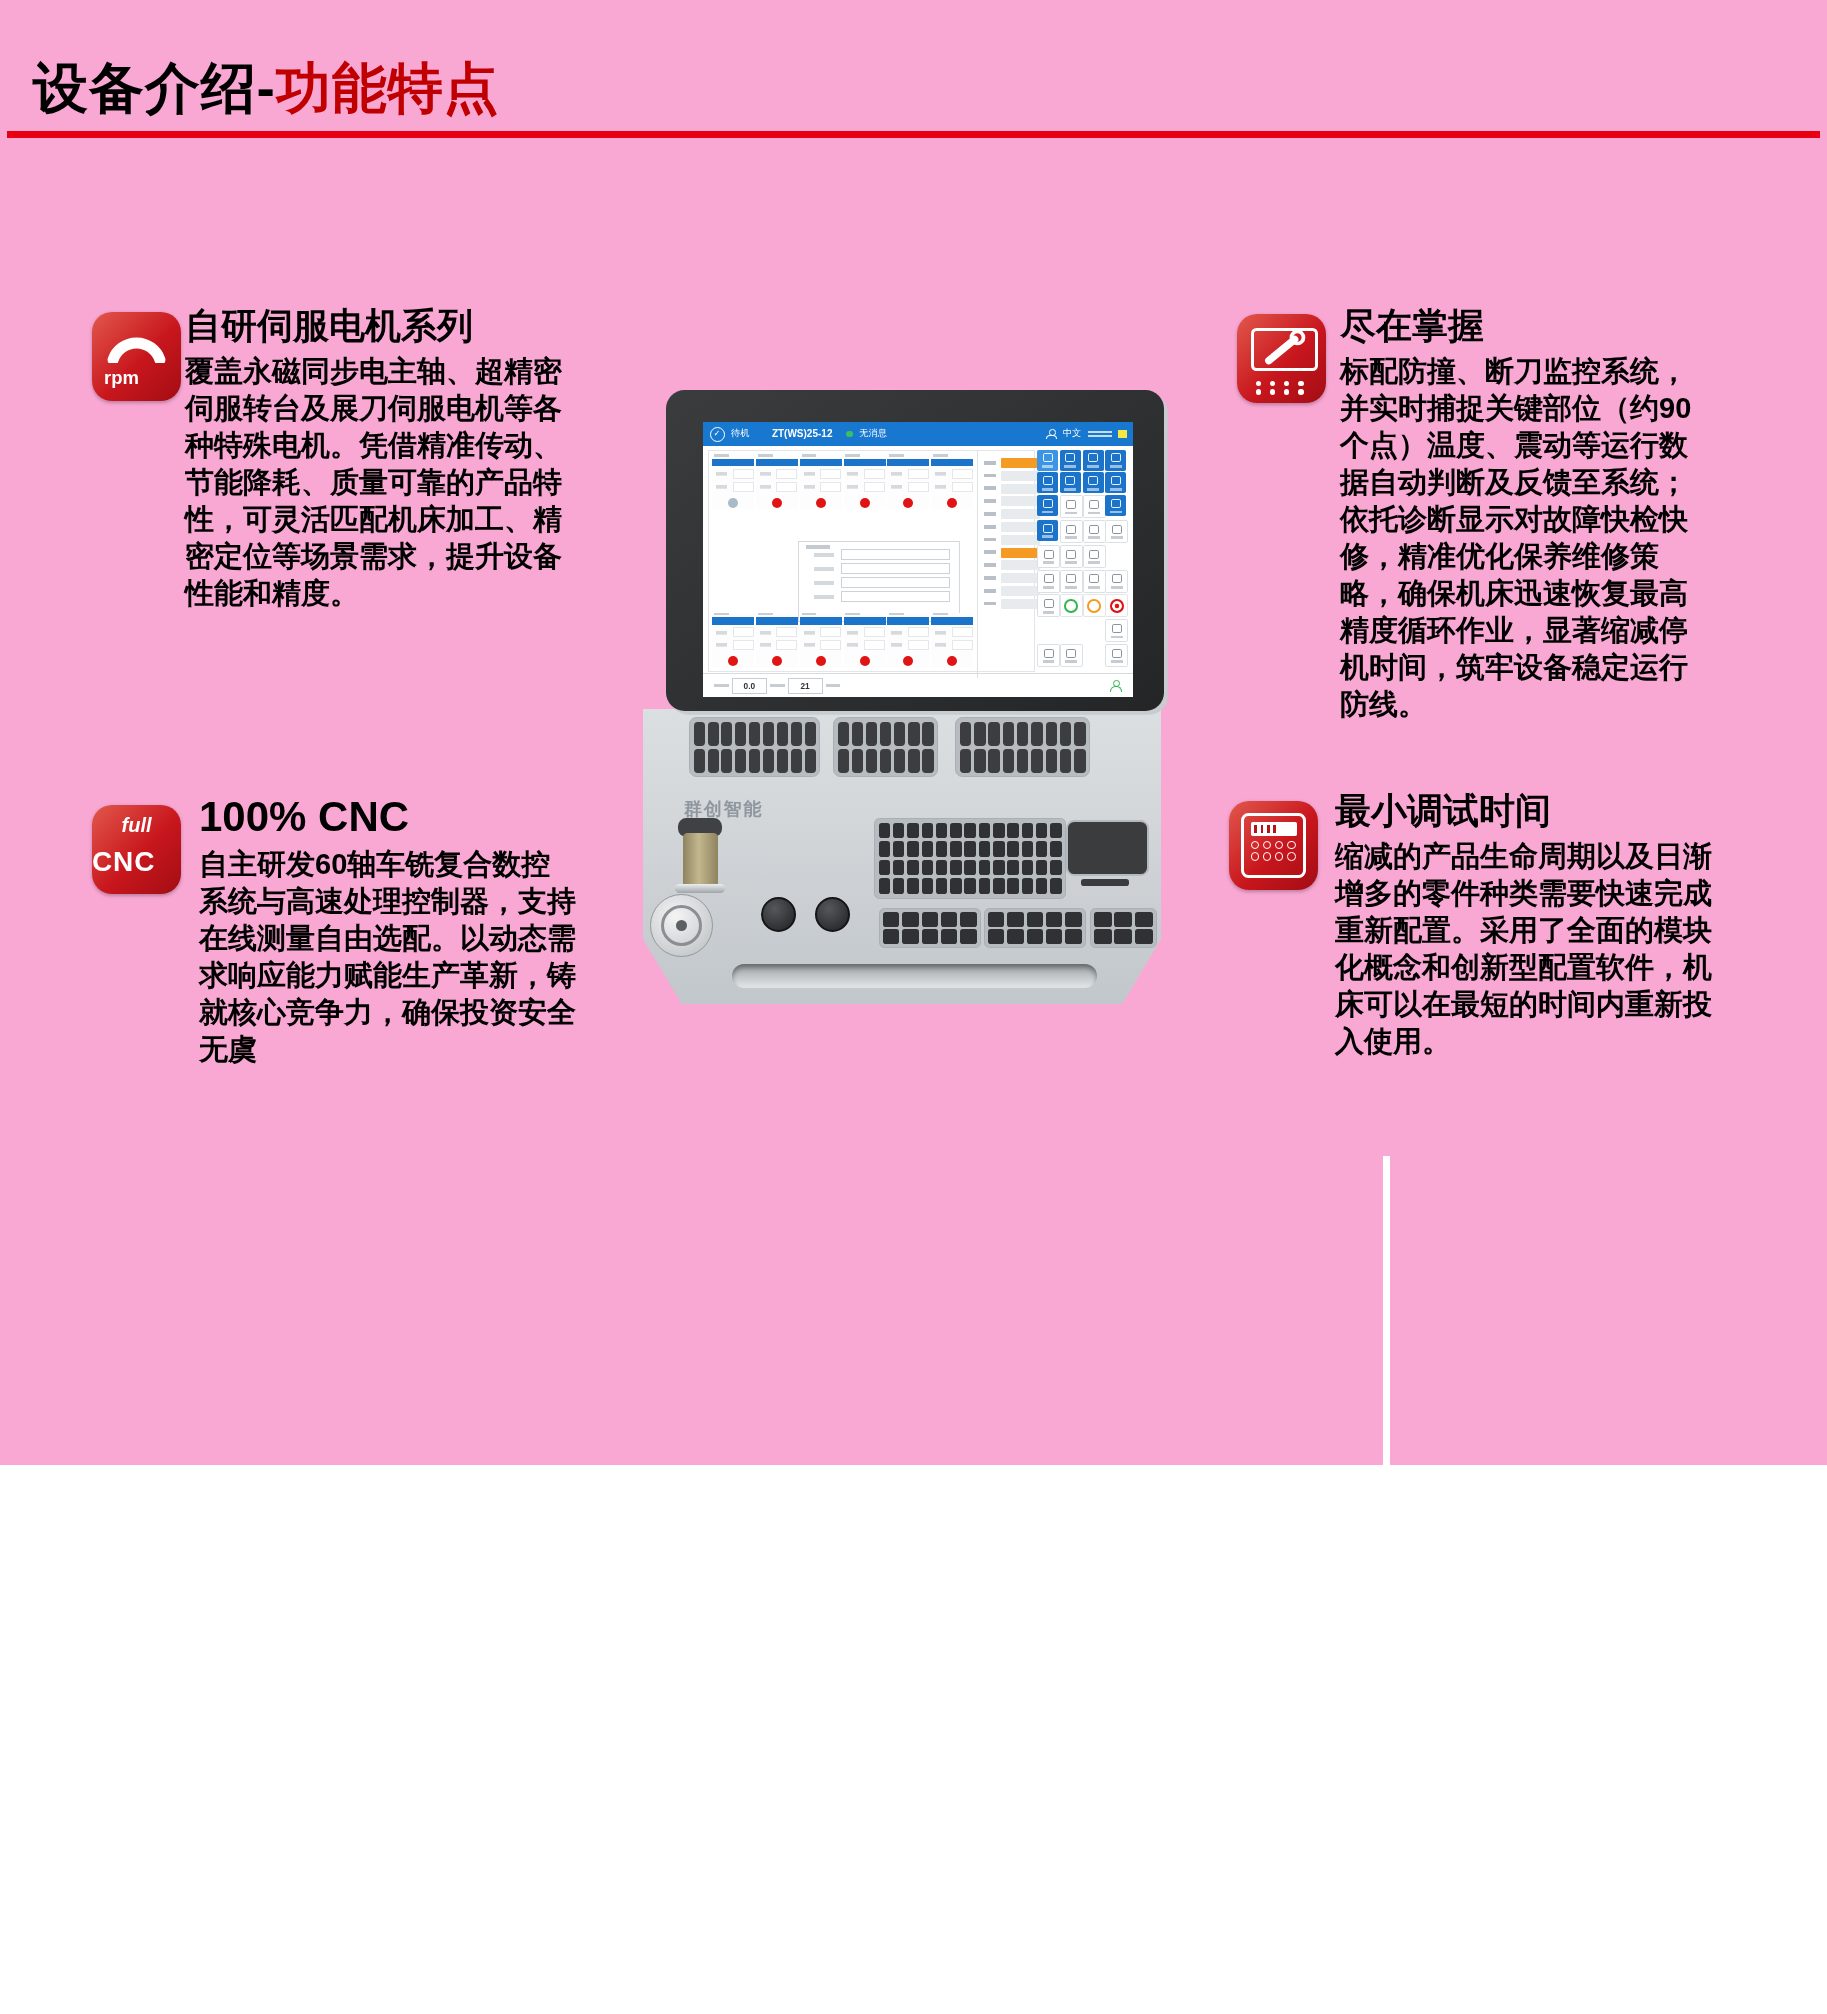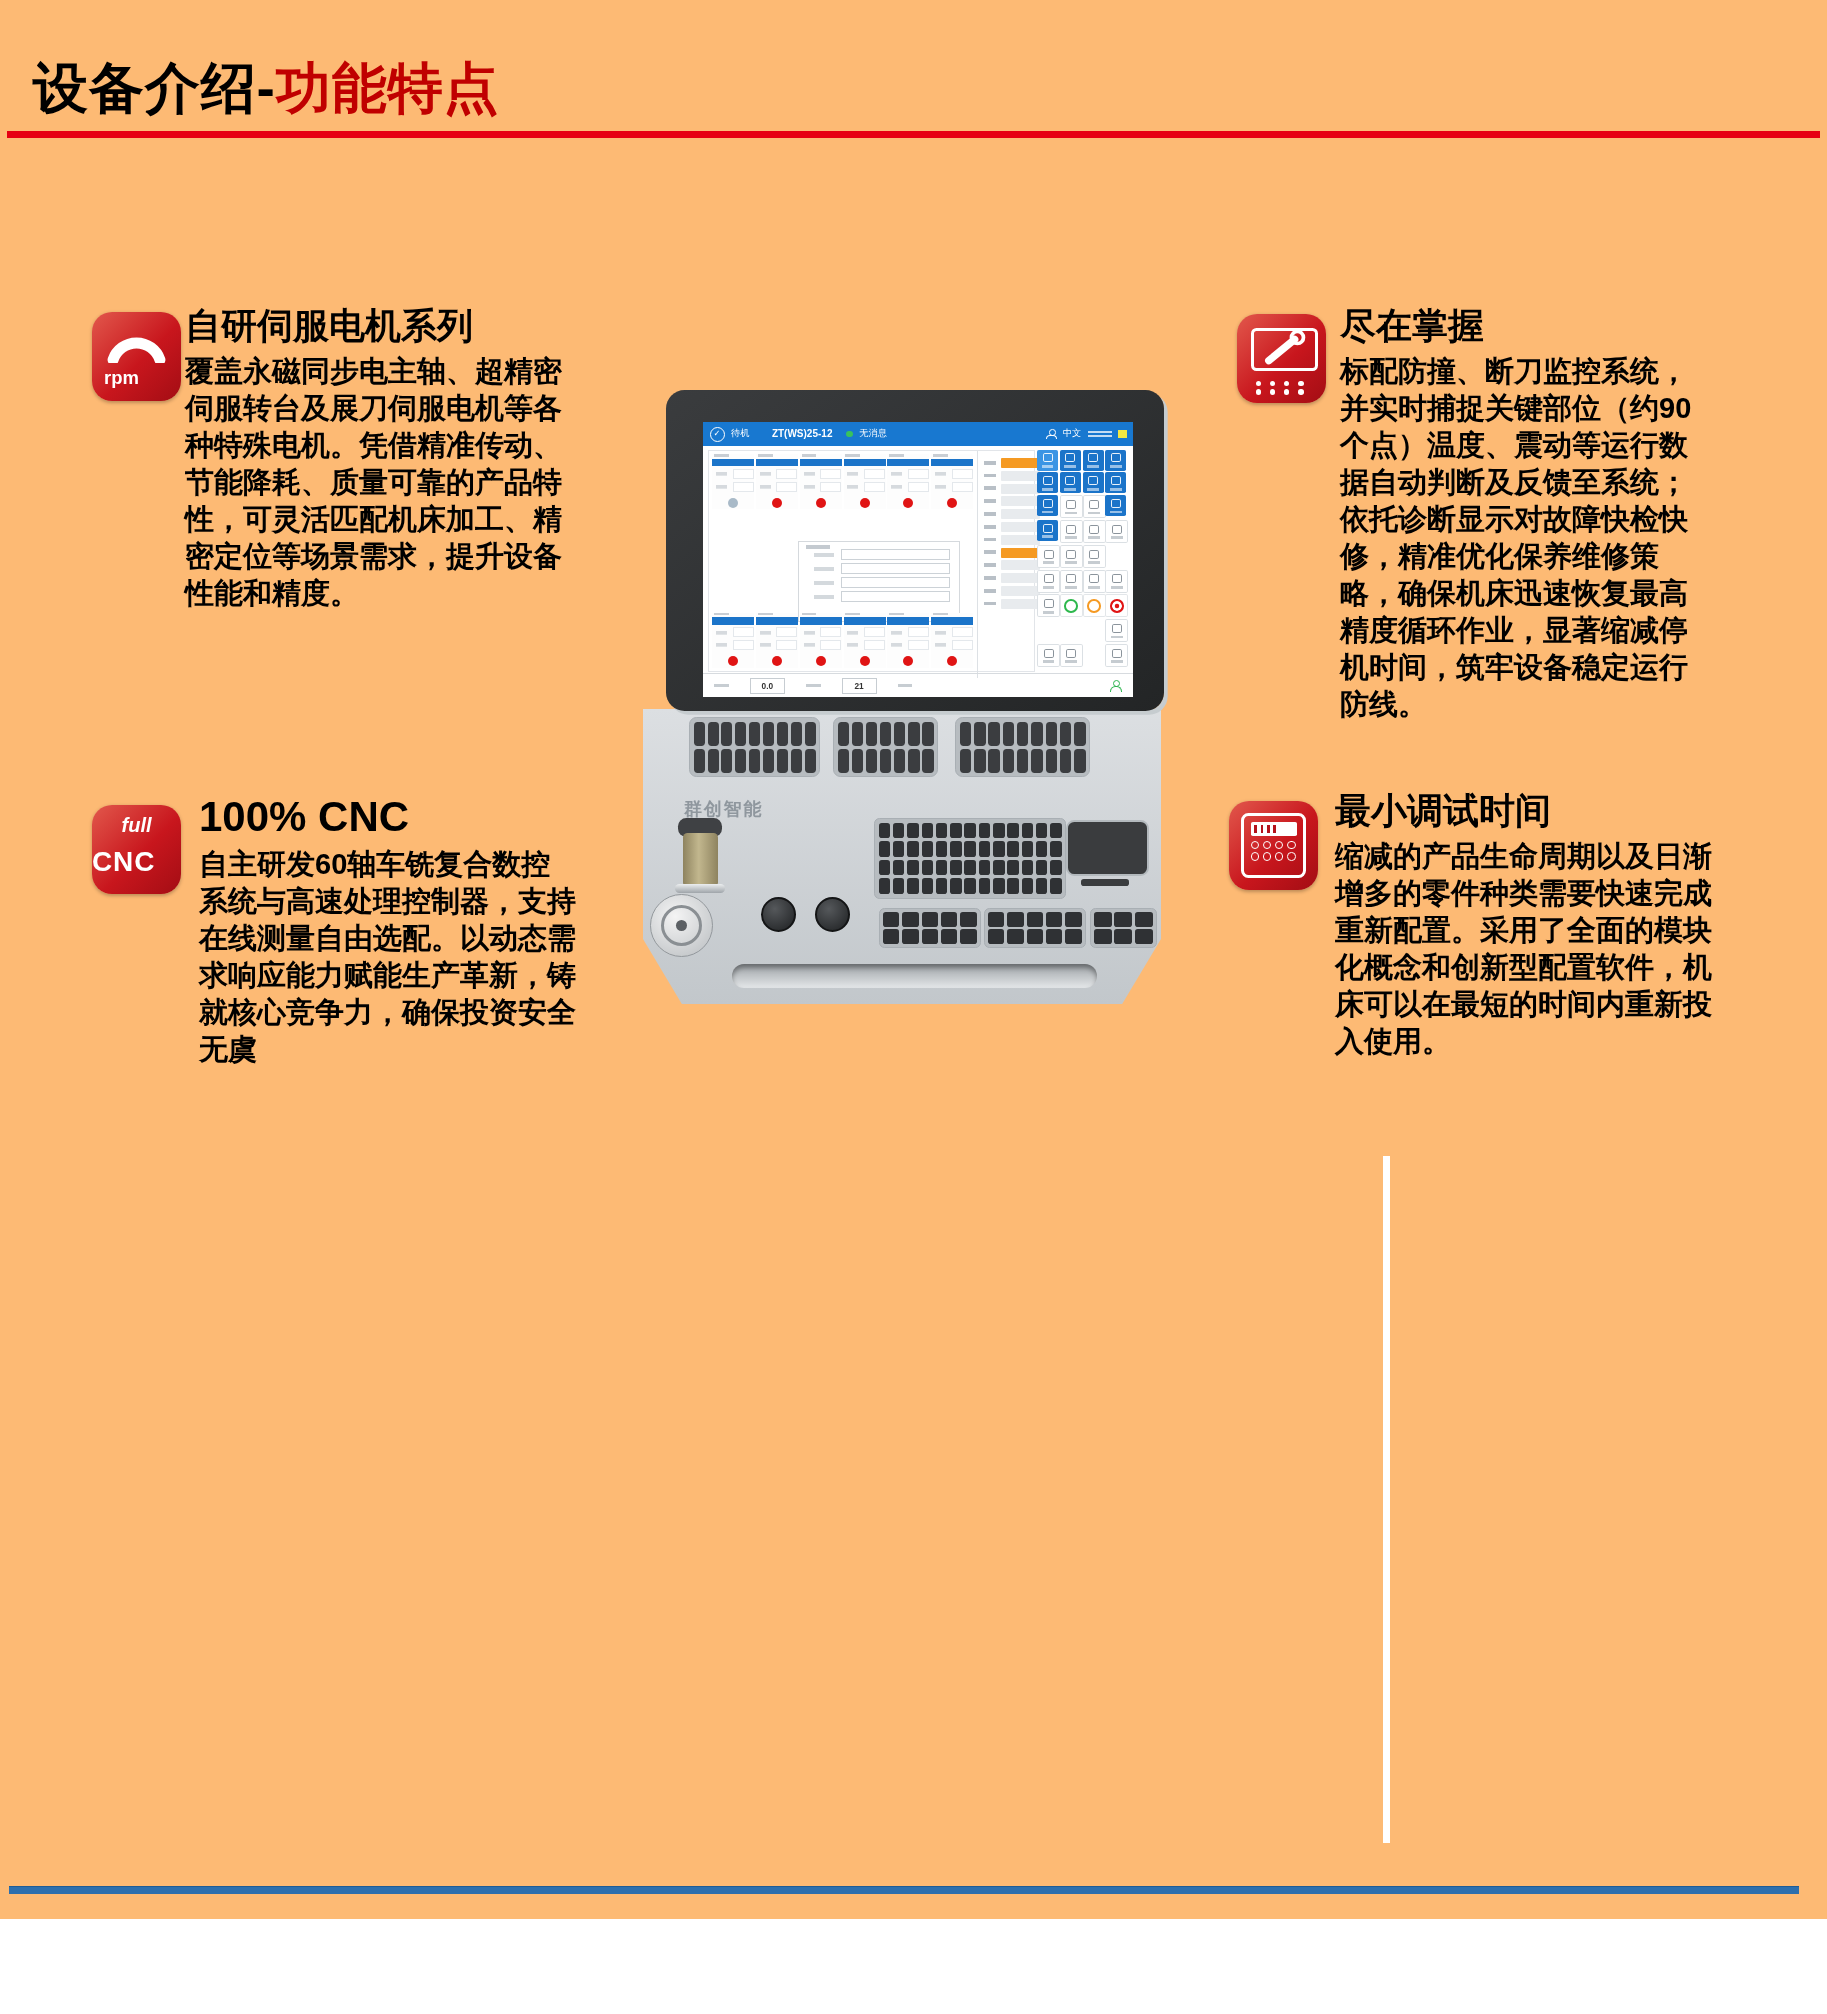--- a/index.html
+++ b/index.html
@@ -1,16 +1,16 @@
 <!DOCTYPE html>
 <html style="font-size:14.8px"><head>
 <meta charset="utf-8">
 <style>
   html,body{margin:0;padding:0;background:#fff}
-  .page{position:relative;width:1827px;height:1919px;background:#fdba74;overflow:hidden;
+  .page{position:relative;width:1827px;height:1465px;background:#f9a8d4;overflow:hidden;
         font-family:"Liberation Sans","DejaVu Sans",sans-serif;color:#000}
 
   
   .page-title{position:absolute;left:33px;top:52px;font-size:55px;font-weight:800;letter-spacing:0.9px;white-space:nowrap}
   .page-title .red{color:#c00000}
   .title-rule{position:absolute;left:7.4px;top:131px;width:1813px;height:7.4px;background:#e60012}
 
   
   .f-icon{position:absolute;width:89px;height:89px;border-radius:20px;
           background:linear-gradient(135deg,#e2584c 0%,#c8161d 55%,#a30d14 100%);
@@ -96,21 +96,21 @@
   .tile[data-type=w]::after{content:"";position:absolute;left:5.5px;right:5.5px;top:3.7px;bottom:8.3px;
                             border:1.4px solid #8b949c;border-radius:1.8px}
   .tile[data-type=w]::before{content:"";position:absolute;left:4.6px;right:4.6px;bottom:2.8px;height:2.8px;background:#c6ccd1}
   .tile[data-type=g],.tile[data-type=o],.tile[data-type=r]{background:#fff;border:0.9px solid #e2e6e9}
   .tile[data-type=g]::after,.tile[data-type=o]::after,.tile[data-type=r]::after{content:"";position:absolute;inset:3.7px;border-radius:50%}
   .tile[data-type=g]::after{border:2.3px solid #2eb84d}
   .tile[data-type=o]::after{border:2.3px solid #f59a23}
   .tile[data-type=r]::after{border:2.3px solid #e01414;background:#e01414;box-shadow:inset 0 0 0 2.8px #fff}
   .tile[data-type=e]{visibility:hidden}
   .scr-foot{position:absolute;left:0;bottom:0;width:100%;height:24px;border-top:0.9px solid #d7dbdf;
-            display:flex;align-items:center;gap:21px;padding:0 11px;box-sizing:border-box;font-size:8.3px;color:#444}
+            display:flex;align-items:center;gap:3px;padding:0 11px;box-sizing:border-box;font-size:8.3px;color:#444}
   .flbl{width:14.8px;height:3.7px;background:#c7cdd2}
   .fbox{min-width:33px;height:14px;border:0.9px solid #c7cdd2;display:flex;align-items:center;justify-content:center;
         font-size:8.3px;color:#333;font-weight:700}
   .guser{margin-left:auto;width:12px;height:12px;position:relative}
   .guser::before{content:"";position:absolute;left:2.8px;top:0;width:5.5px;height:5.5px;border:1.4px solid #2db44f;border-radius:50%}
   .guser::after{content:"";position:absolute;left:0;top:6.5px;width:10px;height:4.6px;border:1.4px solid #2db44f;
                 border-bottom:none;border-radius:5.5px 5.5px 0 0}
 
   .machine-body{position:absolute;left:643px;top:709px;width:518px;height:295px;
                 background:linear-gradient(#dcdfe2,#c2c7cb);

